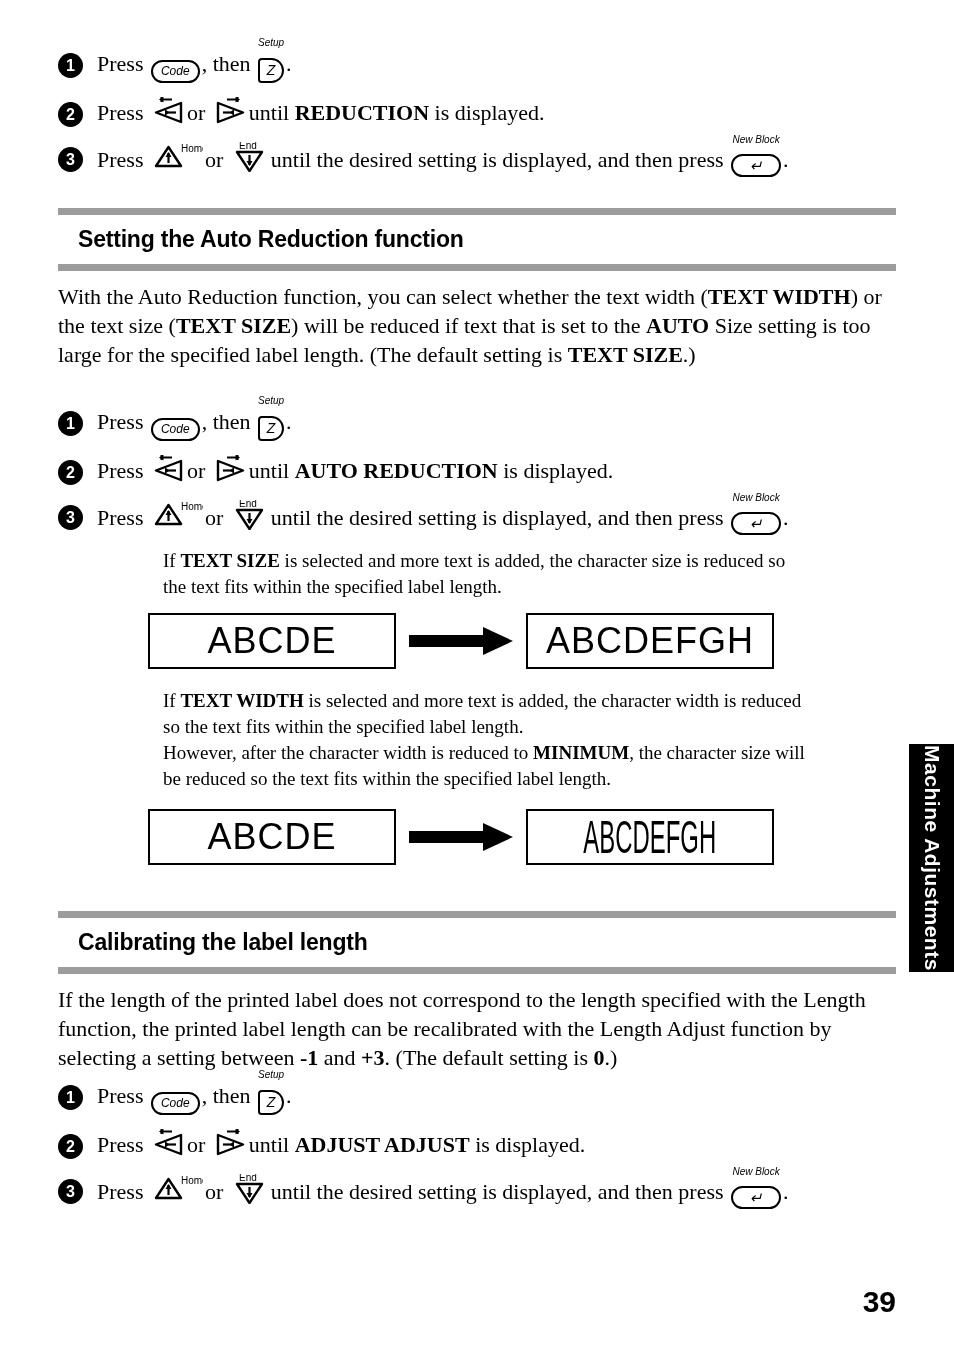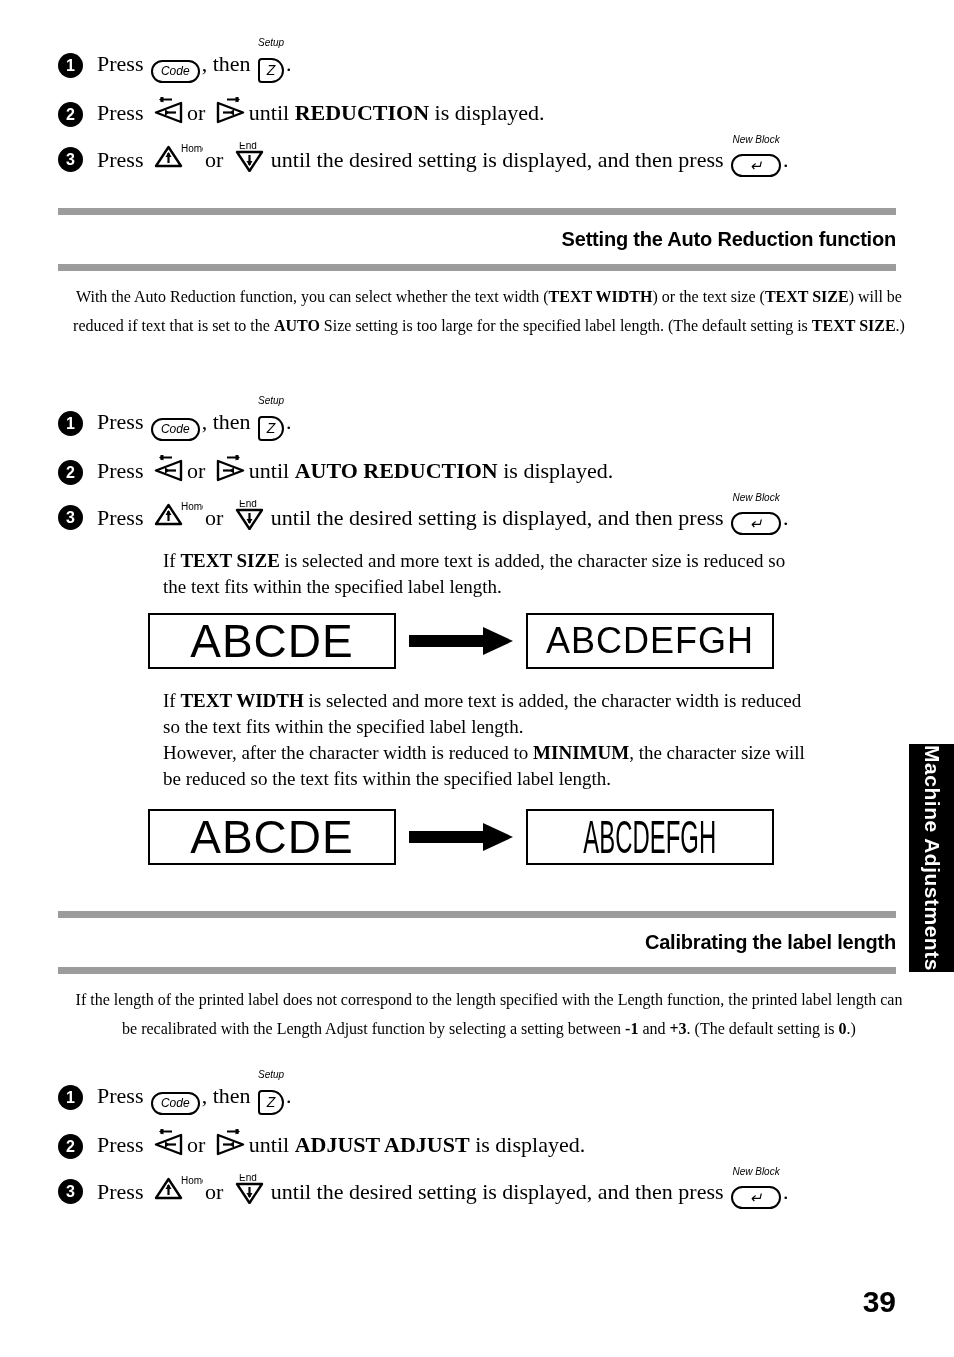--- a/index.html
+++ b/index.html
@@ -134,33 +134,31 @@
     left: 58px;
   }
   .rule {
     height: 7px;
     background: #9c9c9c;
     width: 100%;
   }
   .section-title {
     font-family: "Liberation Sans", sans-serif;
     font-weight: bold;
-    font-size: 20px;
+    font-size: 23px;
     line-height: 30px;
     padding: 9px 0 10px 20px;
     letter-spacing: -0.2px;
-    text-align: right;
   }
 
   
   .para {
-    font-size: 16px;
+    font-size: 22px;
     line-height: 29px;
-    text-align: center;
-    margin-left: 12px;
+    text-align: left;
   }
   .para b { font-weight: bold; }
 
   .note {
     font-size: 19px;
     line-height: 26px;
   }
 
   
   .illus {
@@ -175,21 +173,21 @@
     align-items: center;
     justify-content: center;
     box-sizing: border-box;
   }
   .label-text {
     font-family: "Liberation Sans", sans-serif;
     font-weight: normal;
     color: #000;
     white-space: nowrap;
   }
-  .lbl-big   { font-size: 46px; letter-spacing: 1px; }
+  .lbl-big   { font-size: 36px; letter-spacing: 1px; }
   .lbl-small { font-size: 36px; letter-spacing: 1px; }
   .lbl-narrow{
     font-size: 46px;
     letter-spacing: 0px;
     display: inline-block;
     transform: scaleX(0.52);
     transform-origin: center;
   }
 
   .arrow-wrap {

